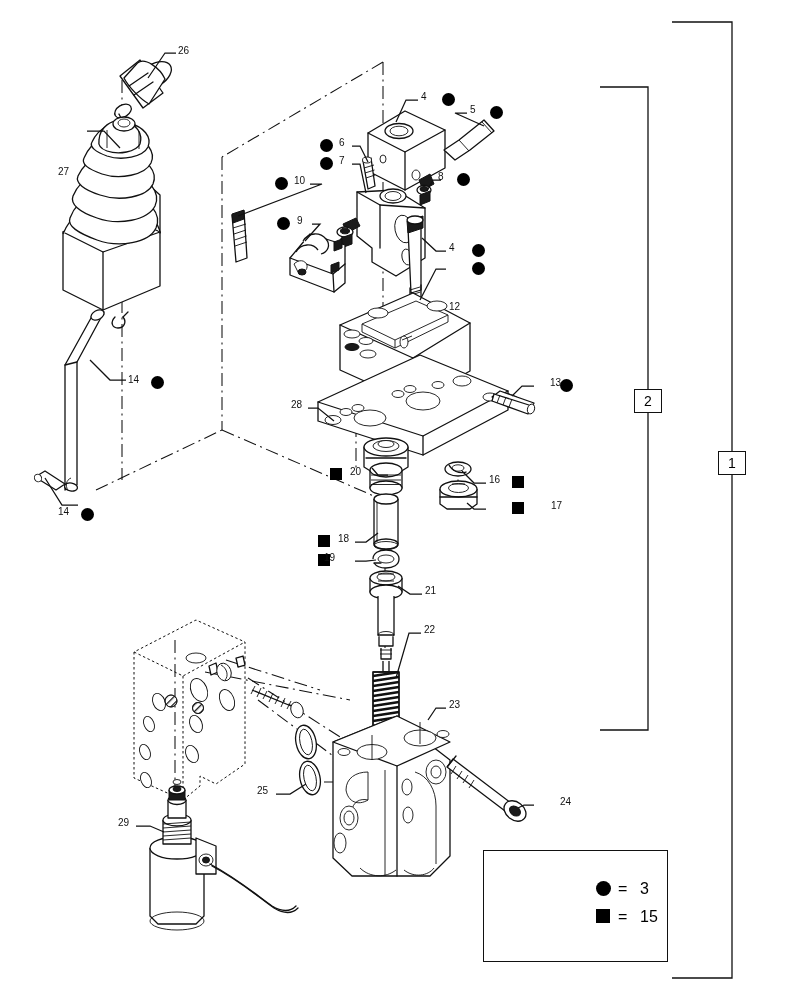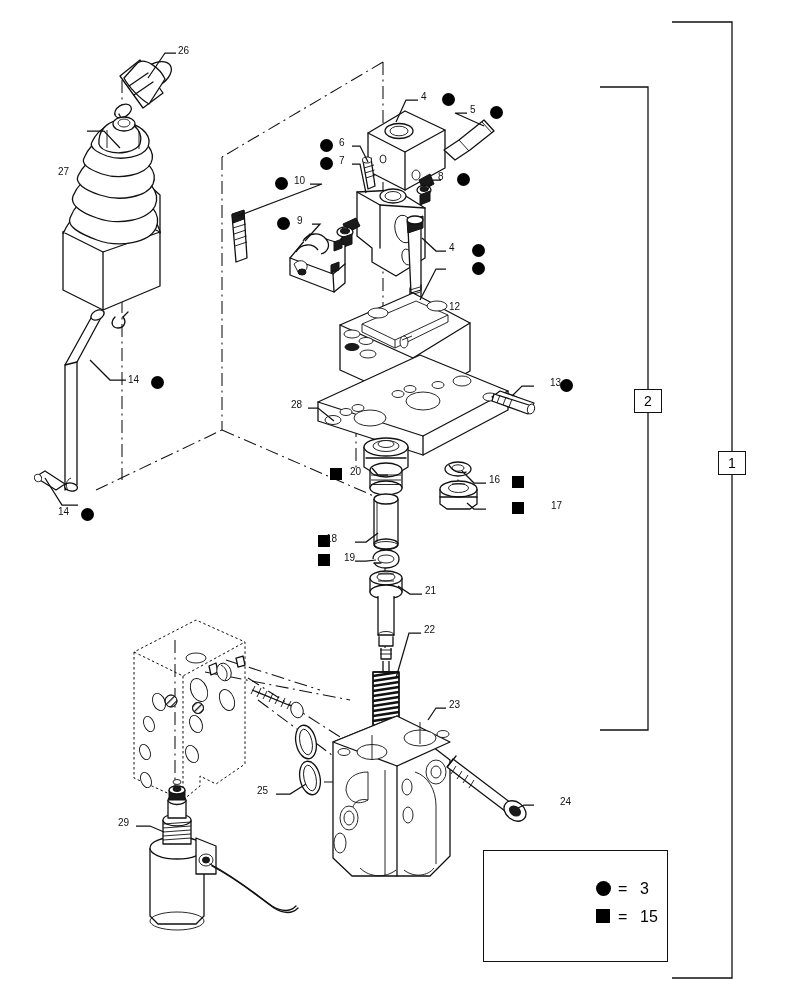--- a/index.html
+++ b/index.html
@@ -509,24 +509,24 @@
   <div class="mk sq" style="left:330px;top:468px;"></div>
   <div class="lbl" style="left:350px;top:467px;">20</div>
 
   <div class="lbl" style="left:489px;top:475px;">16</div>
   <div class="mk sq" style="left:512px;top:476px;"></div>
 
   <div class="lbl" style="left:506px;top:501px;margin-left:45px;">17</div>
   <div class="mk sq" style="left:512px;top:502px;"></div>
 
   <div class="mk sq" style="left:318px;top:535px;"></div>
-  <div class="lbl" style="left:326px;top:534px;">18</div>
+  <div class="lbl" style="left:338px;top:534px;">18</div>
 
   <div class="mk sq" style="left:318px;top:554px;"></div>
-  <div class="lbl" style="left:344px;top:553px;">19</div>
+  <div class="lbl" style="left:324px;top:553px;">19</div>
 
   <div class="lbl" style="left:425px;top:586px;">21</div>
 
   <div class="lbl" style="left:424px;top:625px;">22</div>
 
   <div class="lbl" style="left:449px;top:700px;">23</div>
 
   <div class="lbl" style="left:537px;top:797px;margin-left:23px;">24</div>
 
   <div class="lbl" style="left:257px;top:786px;">25</div>

